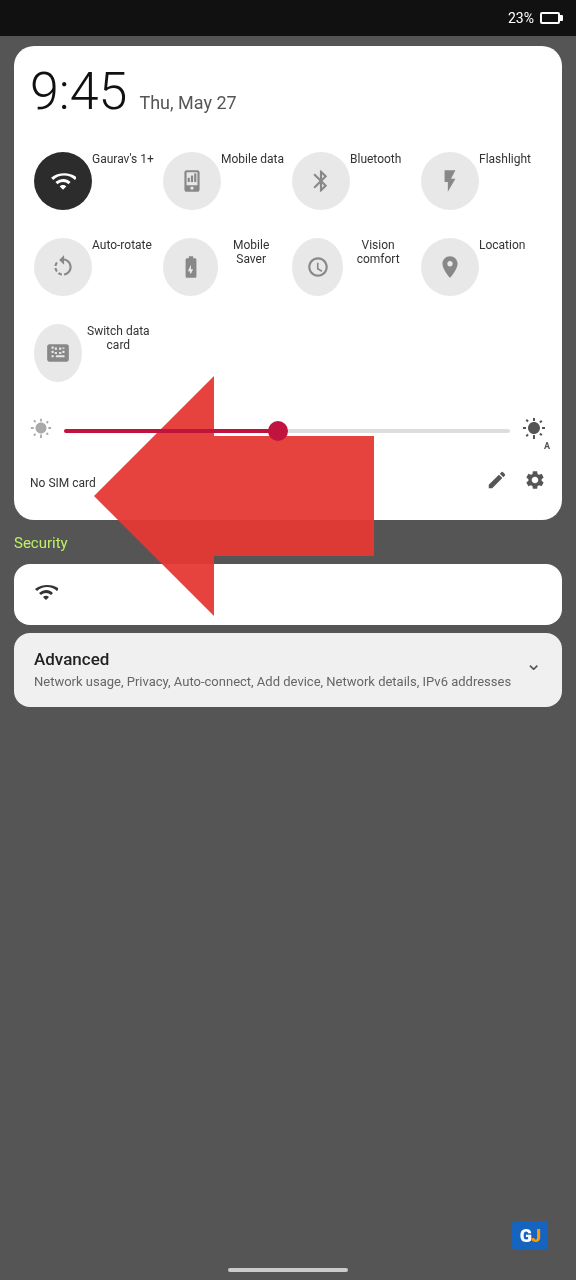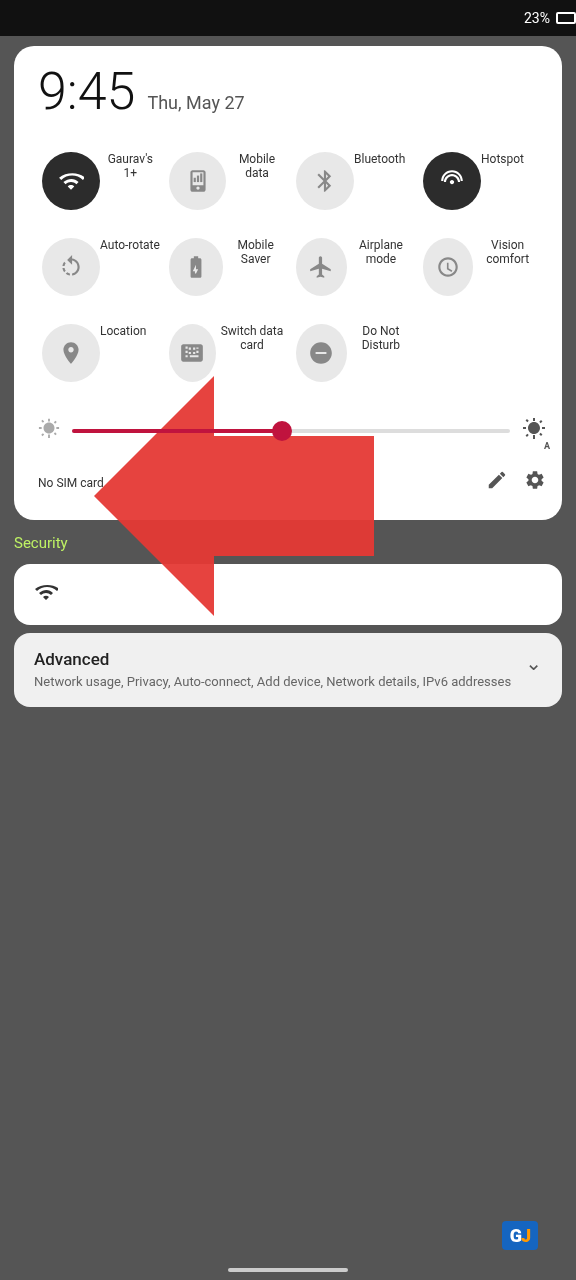--- a/index.html
+++ b/index.html
@@ -12,20 +12,21 @@
       position: relative;
     }
 
     
     .status-bar {
       background: #111;
       height: 36px;
       display: flex;
       align-items: center;
       justify-content: flex-end;
+      padding-right: 16px;
       color: white;
       font-size: 14px;
     }
     .battery-text {
       margin-right: 6px;
     }
     .battery-icon {
       width: 20px;
       height: 12px;
       border: 2px solid white;
@@ -44,21 +45,21 @@
       height: 6px;
       background: white;
       border-radius: 0 1px 1px 0;
     }
 
     
     .quick-settings-panel {
       background: white;
       border-radius: 20px;
       margin: 10px 14px;
-      padding: 20px 16px 20px 24px;
+      padding: 20px 16px 20px 16px;
       position: relative;
     }
 
     
     .time-row {
       display: flex;
       align-items: baseline;
       gap: 12px;
       margin-bottom: 24px;
     }
@@ -242,21 +243,21 @@
       width: 120px;
       height: 4px;
       background: #ccc;
       border-radius: 2px;
     }
 
     
     .gadgets-logo {
       position: absolute;
       bottom: 20px;
-      right: 24px;
+      right: 14px;
       width: 64px;
       height: 50px;
       display: flex;
       align-items: center;
       justify-content: center;
     }
     .logo-box {
       background: #1565c0;
       color: white;
       font-weight: 900;
@@ -316,56 +317,48 @@
 
     <div class="toggle-item">
       <div class="toggle-circle">
         <svg class="icon-svg" viewBox="0 0 24 24" fill="#888">
           <path d="M17.71 7.71L12 2h-1v7.59L6.41 5 5 6.41 10.59 12 5 17.59 6.41 19 11 14.41V22h1l5.71-5.71-4.3-4.29 4.3-4.29zM13 5.83l1.88 1.88L13 9.59V5.83zm1.88 10.46L13 18.17v-3.76l1.88 1.88z"></path>
         </svg>
       </div>
       <span class="toggle-label">Bluetooth</span>
     </div>
 
-
-    <div class="toggle-item">
-      <div class="toggle-circle active">
-        <svg class="icon-svg" viewBox="0 0 24 24" fill="white">
-          <path d="M12 11c-1.1 0-2 .9-2 2s.9 2 2 2 2-.9 2-2-.9-2-2-2zm-5.5 2c0-3.03 2.47-5.5 5.5-5.5s5.5 2.47 5.5 5.5h2c0-4.14-3.36-7.5-7.5-7.5S4.5 8.86 4.5 13h2zM12 2C6.48 2 2 6.48 2 12h2c0-4.42 3.58-8 8-8s8 3.58 8 8h2c0-5.52-4.48-10-10-10z"></path>
-        </svg>
-      </div>
-      <span class="toggle-label">Hotspot</span>
-    </div>
+    <div class="toggle-item">
+      <div class="toggle-circle">
+        <svg class="icon-svg" viewBox="0 0 24 24" fill="#888">
+          <path d="M7 2v11h3v9l7-12h-4l4-8z"></path>
+        </svg>
+      </div>
+      <span class="toggle-label">Flashlight</span>
+    </div>
+
 
     <div class="toggle-item">
       <div class="toggle-circle">
         <svg class="icon-svg" viewBox="0 0 24 24" fill="#888">
           <path d="M7.11 8.53L5.7 7.11C4.8 8.27 4.24 9.61 4.07 11h2.02c.14-.87.49-1.72 1.02-2.47zM6.09 13H4.07c.17 1.39.72 2.73 1.62 3.89l1.41-1.42c-.52-.75-.87-1.59-1.01-2.47zm1.01 5.32c1.16.9 2.51 1.44 3.9 1.61V17.9c-.87-.15-1.71-.49-2.46-1.03L7.1 18.32zM13 4.07V1L8.45 5.55 13 10V6.09c2.84.48 5 2.94 5 5.91s-2.16 5.43-5 5.91v2.02c3.95-.49 7-3.85 7-7.93s-3.05-7.44-7-7.93z"></path>
         </svg>
       </div>
       <span class="toggle-label">Auto-rotate</span>
     </div>
 
     <div class="toggle-item">
       <div class="toggle-circle">
         <svg class="icon-svg" viewBox="0 0 24 24" fill="#888">
           <path d="M15.67 4H14V2h-4v2H8.33C7.6 4 7 4.6 7 5.33v15.33C7 21.4 7.6 22 8.33 22h7.33c.74 0 1.34-.6 1.34-1.33V5.33C17 4.6 16.4 4 15.67 4zM13 18h-2v-2H9l3-6v4h2l-3 6z"></path>
         </svg>
       </div>
       <span class="toggle-label">Mobile Saver</span>
     </div>
 
-    <div class="toggle-item">
-      <div class="toggle-circle">
-        <svg class="icon-svg" viewBox="0 0 24 24" fill="#888">
-          <path d="M21 16v-2l-8-5V3.5c0-.83-.67-1.5-1.5-1.5S10 2.67 10 3.5V9l-8 5v2l8-2.5V19l-2 1.5V22l3.5-1 3.5 1v-1.5L13 19v-5.5l8 2.5z"></path>
-        </svg>
-      </div>
-      <span class="toggle-label">Airplane mode</span>
-    </div>
 
     <div class="toggle-item">
       <div class="toggle-circle">
         <svg class="icon-svg" viewBox="0 0 24 24" fill="#888">
           <path d="M12 3c-4.97 0-9 4.03-9 9s4.03 9 9 9 9-4.03 9-9-4.03-9-9-9zm0 16c-3.86 0-7-3.14-7-7s3.14-7 7-7 7 3.14 7 7-3.14 7-7 7zm-1-11v6l4.28 2.54.72-1.21-3.5-2.08V8H11z"></path>
         </svg>
       </div>
       <span class="toggle-label">Vision comfort</span>
     </div>
 
@@ -380,28 +373,20 @@
 
     <div class="toggle-item">
       <div class="toggle-circle">
         <svg class="icon-svg" viewBox="0 0 24 24" fill="#888">
           <path d="M20 4H4c-1.1 0-2 .9-2 2v12c0 1.1.9 2 2 2h16c1.1 0 2-.9 2-2V6c0-1.1-.9-2-2-2zm-7 3h2v2h-2V7zm0 4h2v2h-2v-2zM9 7h2v2H9V7zm0 4h2v2H9v-2zm-1 5H6v-2h2v2zm0-4H6v-2h2v2zm0-4H6V6h2v2zm10 8H10v-2h8v2zm0-4h-2v-2h2v2zm0-4h-2V7h2v2z"></path>
         </svg>
       </div>
       <span class="toggle-label">Switch data card</span>
     </div>
 
-    <div class="toggle-item">
-      <div class="toggle-circle">
-        <svg class="icon-svg" viewBox="0 0 24 24" fill="#888">
-          <path d="M12 2C6.48 2 2 6.48 2 12s4.48 10 10 10 10-4.48 10-10S17.52 2 12 2zm5 11H7v-2h10v2z"></path>
-        </svg>
-      </div>
-      <span class="toggle-label">Do Not Disturb</span>
-    </div>
   </div>
 
   <svg class="arrow-overlay" viewBox="0 0 280 280">
     <polygon points="0,140 120,20 120,80 280,80 280,200 120,200 120,260" fill="#e53935" opacity="0.95"></polygon>
   </svg>
 
   <div class="brightness-row">
     <span class="brightness-icon">
       <svg width="22" height="22" viewBox="0 0 24 24" fill="#aaa">
           <path d="M6.76 4.84l-1.8-1.79-1.41 1.41 1.79 1.79 1.42-1.41zM4 11H1v2h3v-2zm9-9h-2v2.99h2V2zm7.45 3.46l-1.41-1.41-1.79 1.79 1.41 1.41 1.79-1.79zM17.24 18.16l1.79 1.8 1.41-1.41-1.8-1.79-1.4 1.4zM20 11v2h3v-2h-3zm-8-5c-3.31 0-6 2.69-6 6s2.69 6 6 6 6-2.69 6-6-2.69-6-6-6zm-1 16.95h2V19h-2v2.95zm-7.45-3.46l1.41 1.41 1.79-1.8-1.41-1.41-1.79 1.8z"></path>

